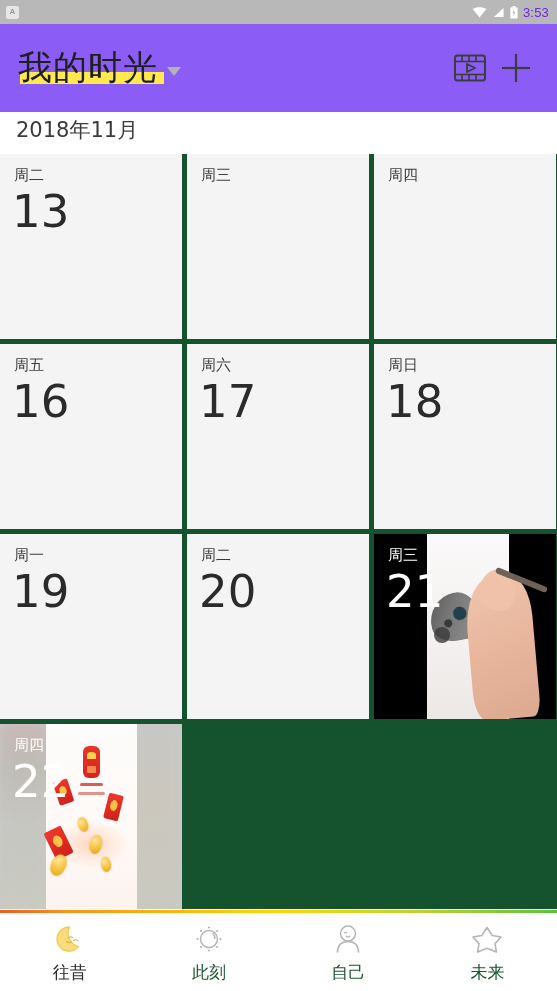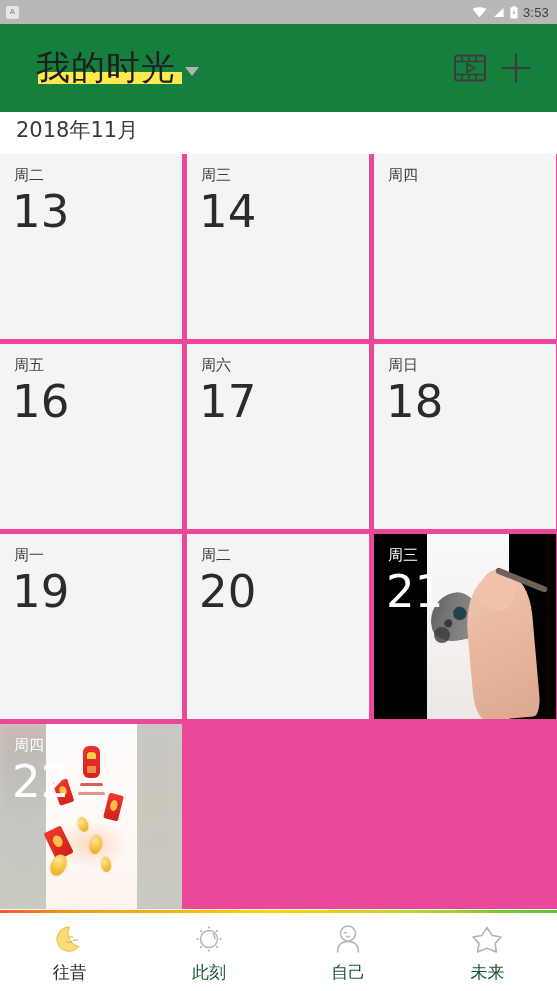--- a/index.html
+++ b/index.html
@@ -16,29 +16,29 @@
     height:24px; background:#b8b8b8; display:flex; align-items:center;
     padding:0 8px 0 6px; justify-content:space-between;
   }
   .sb-left{display:flex;align-items:center;gap:6px;}
   .notif-badge{
     width:13px;height:13px;border-radius:2px;background:#e6e6e6;
     display:flex;align-items:center;justify-content:center;
     font-size:8px;color:#9a9a9a;line-height:1;font-weight:bold;
   }
   .sb-right{display:flex;align-items:center;gap:5px;}
-  .sb-time{color:#404040;font-size:13px;letter-spacing:.2px;}
+  .sb-time{color:#6d28d9;font-size:13px;letter-spacing:.2px;}
   .ic-wifi{width:15px;height:11px;}
   .ic-signal{width:13px;height:11px;}
   .ic-batt{width:8px;height:13px;}
 
   
   .header{
     height:88px;display:flex;align-items:center;
-    padding:0 18px 0 36px;background:#15803d;
+    padding:0 18px 0 18px;background:#8b5cf6;
   }
   .title-wrap{position:relative;display:inline-block;}
   .title{
     font-size:34px;color:#1f1f1f;letter-spacing:1px;
     position:relative;z-index:2;line-height:1.1;
     font-family:"DejaVu Sans","Liberation Sans",sans-serif;
   }
   .title-underline{
     position:absolute;left:2px;right:-6px;bottom:3px;height:12px;
     background:#ffe94d;z-index:1;
@@ -56,21 +56,21 @@
 
   
   .month{
     padding:4px 0 10px 16px;font-size:21px;color:#3a3a3a;
     font-family:"DejaVu Sans","Liberation Sans",sans-serif;
   }
 
   
   .grid{
     display:flex;flex-wrap:wrap;gap:5px;padding:0 0 0 0;
-    background:#ec4899;
+    background:#14532d;
   }
   .cell{
     width:182px;height:185px;background:#f4f4f4;position:relative;
     overflow:hidden;cursor:pointer;
   }
   .cell .wd{
     position:absolute;left:14px;top:12px;font-size:15px;color:#3c3c3c;
     z-index:3;
   }
   .cell .dn{
@@ -241,21 +241,20 @@
 
   <div class="grid">
 
     <div class="cell">
       <span class="wd">周二</span>
       <span class="dn">13</span>
     </div>
 
     <div class="cell">
       <span class="wd">周三</span>
-      <span class="dn">14</span>
     </div>
 
     <div class="cell">
       <span class="wd">周四</span>
     </div>
 
     <div class="cell">
       <span class="wd">周五</span>
       <span class="dn">16</span>
     </div>

